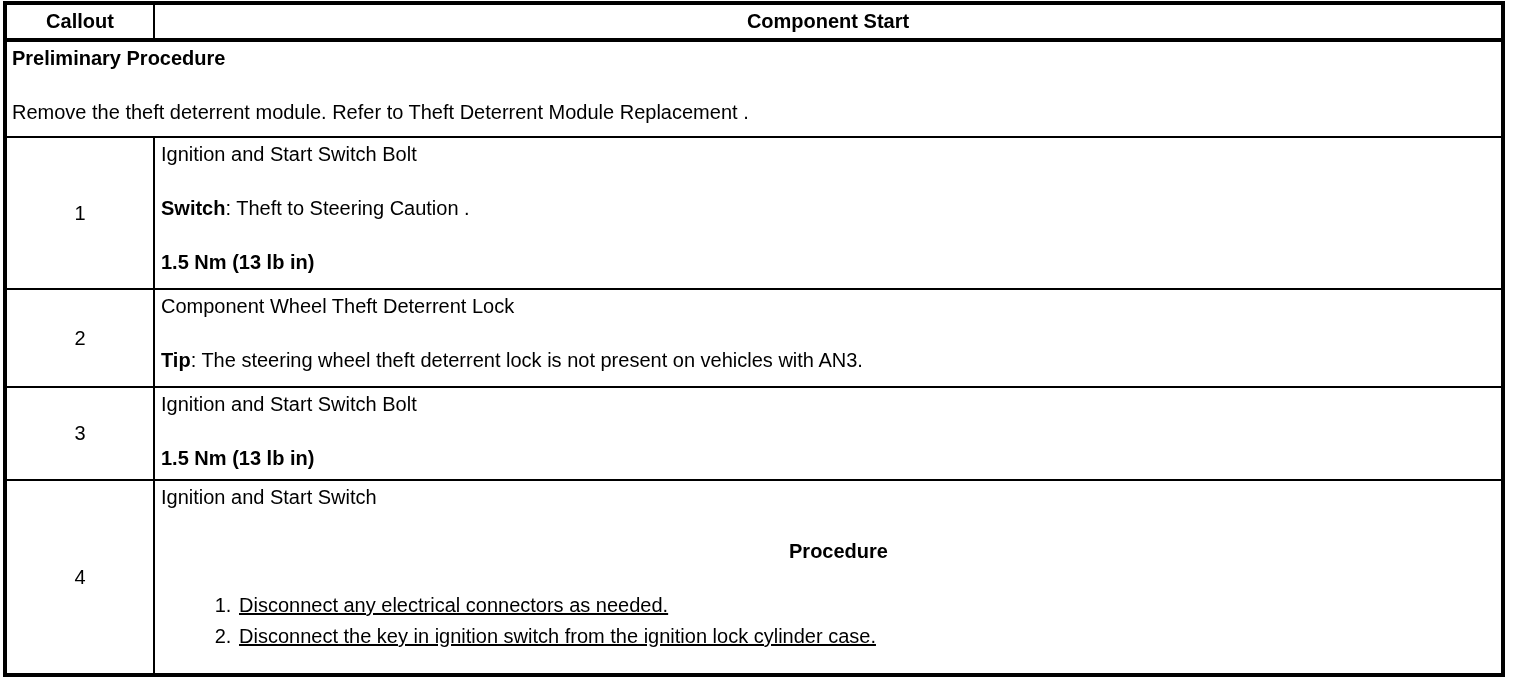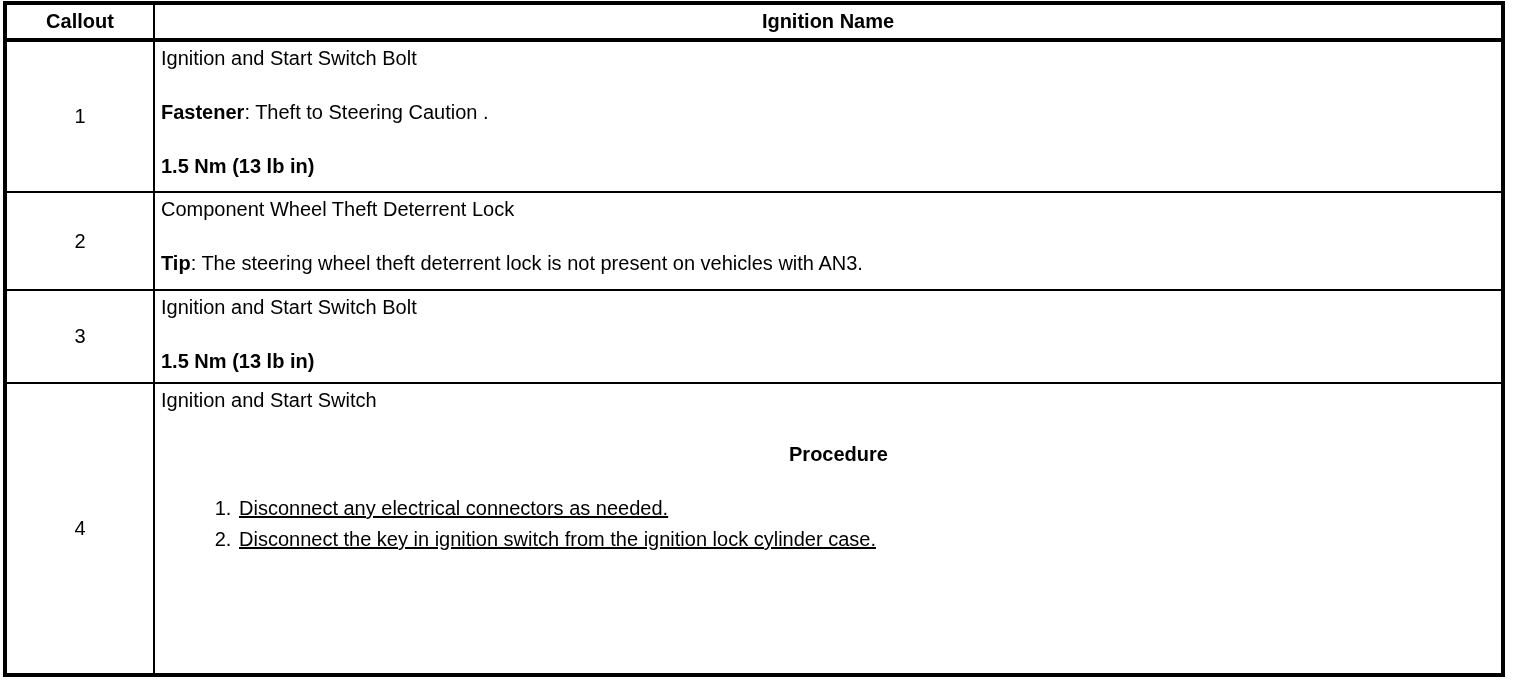--- a/index.html
+++ b/index.html
@@ -70,30 +70,36 @@
 
 <div class="page">
   <table class="doc-table">
     <colgroup>
       <col style="width:149px">
       <col>
     </colgroup>
     <thead>
       <tr>
         <th>Callout</th>
-        <th>Ignition Name</th>
+        <th>Component Start</th>
       </tr>
     </thead>
     <tbody>
+      <tr class="row-prelim">
+        <td class="prelim-cell" colspan="2">
+          <p class="para b">Preliminary Procedure</p>
+          <p class="para"><span>Remove the theft deterrent module. Refer to </span><span class="ref-link">Theft Deterrent Module Replacement</span><span> .</span></p>
+        </td>
+      </tr>
 
       <tr class="row-1">
         <td class="callout-cell">1</td>
         <td>
           <p class="para">Ignition and Start Switch Bolt</p>
-          <p class="para"><span class="b">Fastener</span><span>: Theft to </span><span class="ref-link">Steering Caution</span><span> .</span></p>
+          <p class="para"><span class="b">Switch</span><span>: Theft to </span><span class="ref-link">Steering Caution</span><span> .</span></p>
           <p class="para b">1.5 Nm (13 lb in)</p>
         </td>
       </tr>
 
       <tr class="row-2">
         <td class="callout-cell">2</td>
         <td>
           <p class="para">Component Wheel Theft Deterrent Lock</p>
           <p class="para"><span class="b">Tip</span><span>: The steering wheel theft deterrent lock is not present on vehicles with AN3.</span></p>
         </td>

